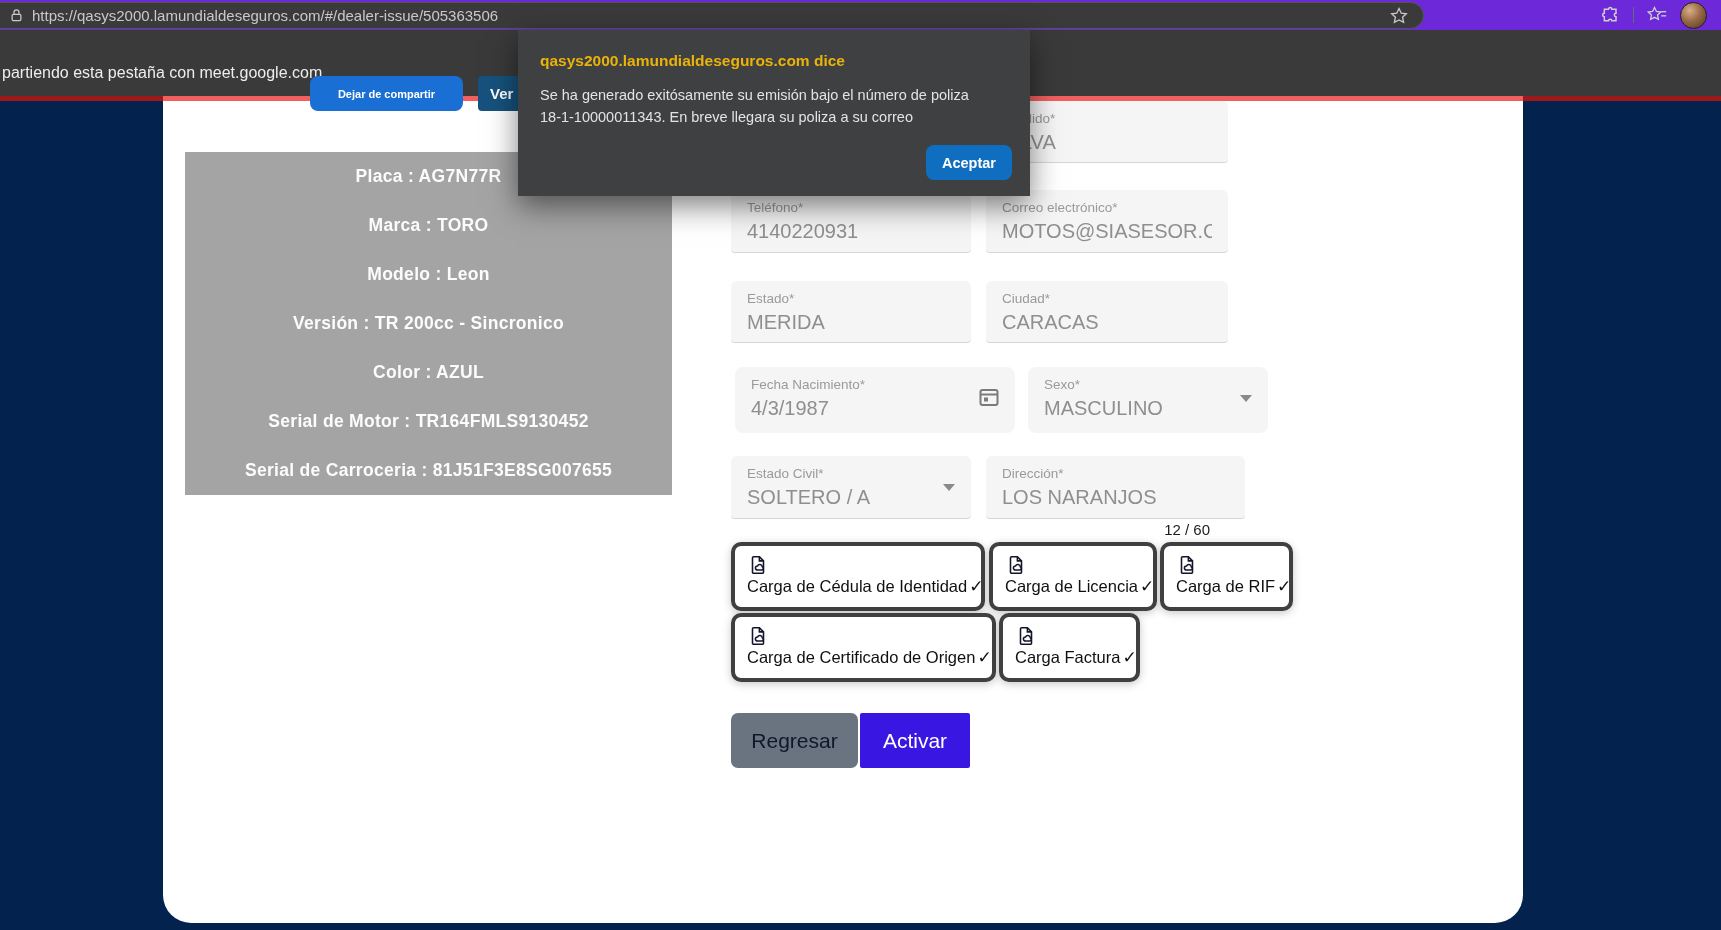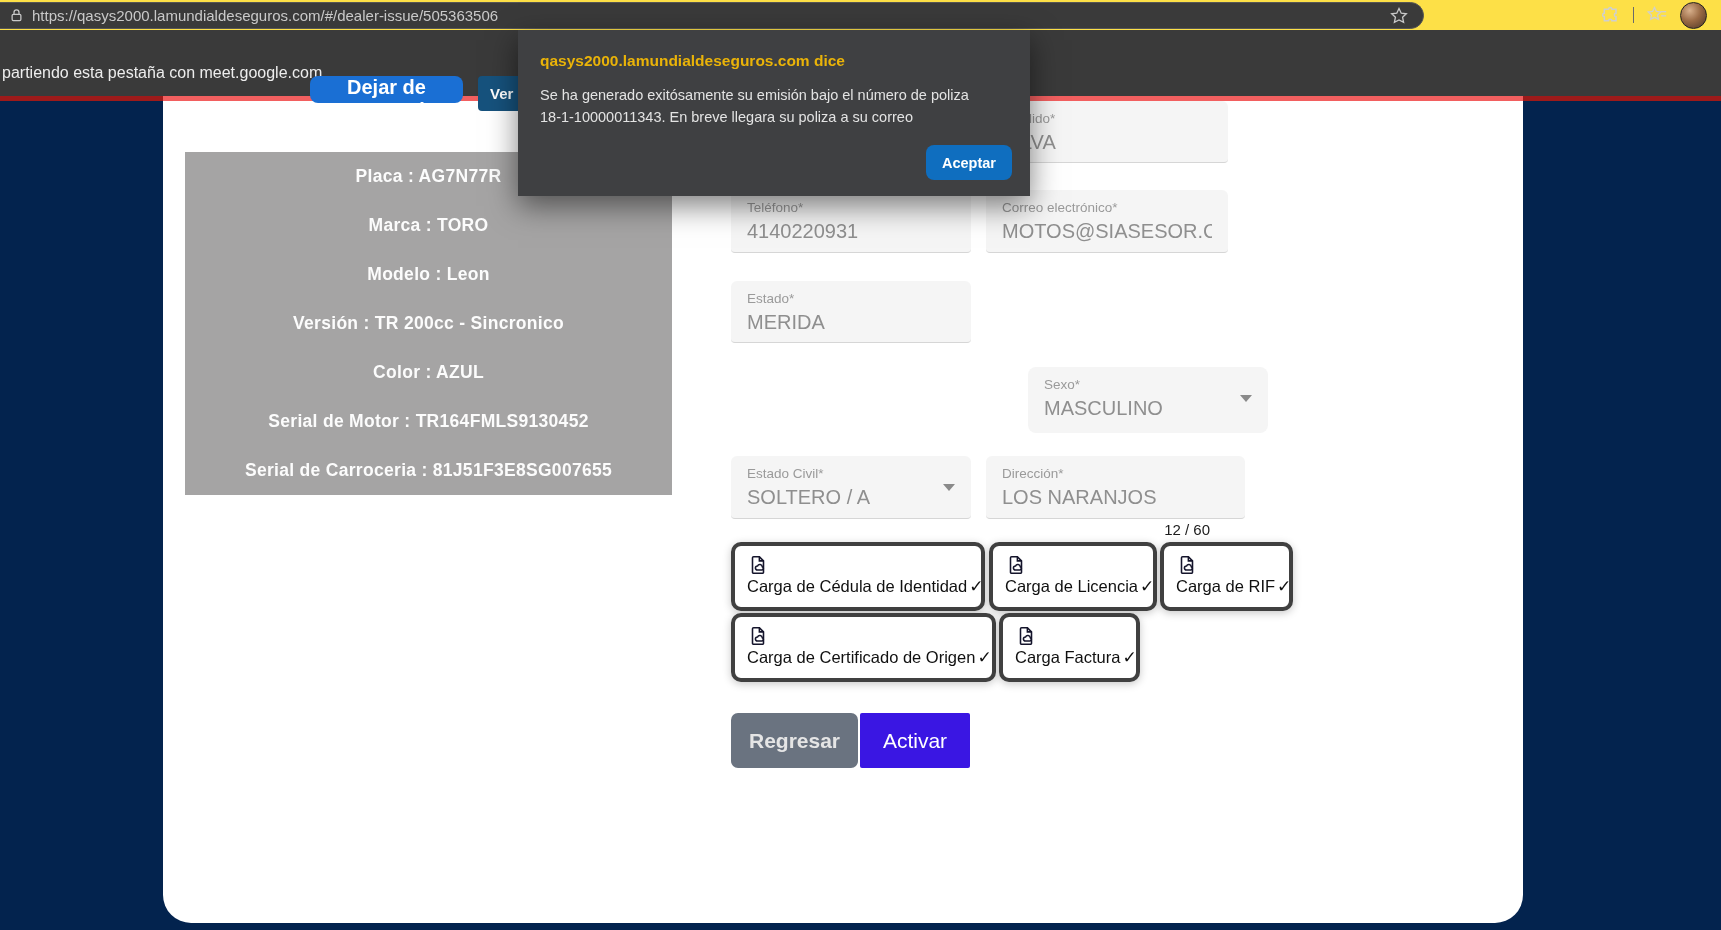--- a/index.html
+++ b/index.html
@@ -1,37 +1,37 @@
 <!DOCTYPE html>
 <html><head>
 <meta charset="utf-8">
 <style>
   * { margin:0; padding:0; box-sizing:border-box; }
   html,body { width:1721px; height:930px; overflow:hidden; background:#03234e;
               font-family:"Liberation Sans", sans-serif; }
 
   
-  .browser-top { position:absolute; left:0; top:0; width:1721px; height:30px; background:#fde047; z-index:5; }
+  .browser-top { position:absolute; left:0; top:0; width:1721px; height:30px; background:#6d28d9; z-index:5; }
   .addr-pill { position:absolute; left:-18px; top:2px; width:1442px; height:27px;
                background:#3a3a3a; border:1px solid #555; border-radius:14px;
                display:flex; align-items:center; padding-left:26px; }
   .url-text { color:#c9c9c9; font-size:15px; margin-left:8px; white-space:nowrap; }
   .pill-star { position:absolute; right:14px; top:3px; }
   .chrome-icons { position:absolute; right:0; top:0; height:30px; display:flex; align-items:center; gap:12px; padding-right:14px; }
   .vsep { width:1px; height:16px; background:#6a6a6a; }
   .avatar { width:27px; height:27px; border-radius:50%;
             background:radial-gradient(circle at 35% 30%, #d8b08c 0%, #9a6a45 45%, #4c3424 100%);
             border:1px solid #222; }
 
   
   .share-bar { position:absolute; left:0; top:30px; width:1721px; height:66px; background:#3a3a3a; z-index:5; }
   .share-msg { position:absolute; left:2px; top:0; height:86px; display:flex; align-items:center;
                color:#ededed; font-size:16px; }
-  .btn-stop { position:absolute; left:310px; top:46px; width:153px; height:27px; background:#1a6fd4;
-              border:none; border-radius:8px; color:#fff; font-weight:bold; font-size:20px;
+  .btn-stop { position:absolute; left:310px; top:46px; width:153px; height:35px; background:#1a6fd4;
+              border:none; border-radius:8px; color:#fff; font-weight:bold; font-size:11px;
               font-family:"Liberation Sans",sans-serif; cursor:pointer; }
   .btn-view { position:absolute; left:478px; top:46px; width:90px; height:35px; background:#16527d;
               border:none; border-radius:4px; color:#fff; font-weight:bold; font-size:15px;
               font-family:"Liberation Sans",sans-serif; text-align:left; padding-left:12px; cursor:pointer; }
 
   
   .red-line { position:absolute; left:0; top:96px; width:1721px; height:5px; background:#9e1a1a; z-index:4; }
   .red-line-bright { position:absolute; left:163px; top:0; width:1360px; height:5px; background:#f25f5f; }
 
   
@@ -57,22 +57,22 @@
              font-size:15px; color:#1c1c1c; }
 
   
   .upl-card { position:absolute; height:69px; background:#fff; border:4px solid #404040; border-radius:10px;
               box-shadow:0 2px 8px rgba(0,0,0,.22); padding:8px 12px; cursor:pointer; }
   .upl-label { position:absolute; left:12px; bottom:10px; font-size:16.5px; color:#101010; white-space:nowrap; }
   .upl-check { font-size:17px; color:#101010; margin-left:2px; }
 
   
   .btn-regresar { position:absolute; left:568px; top:612px; width:127px; height:55px; background:#6a7380;
-                  border:none; border-radius:7px; color:#e5e5e5; font-size:21px;
-                  font-family:"Liberation Sans",sans-serif; cursor:pointer;font-weight:bold; }
+                  border:none; border-radius:7px; color:#0f172a; font-size:21px;
+                  font-family:"Liberation Sans",sans-serif; cursor:pointer; }
   .btn-activar { position:absolute; left:697px; top:612px; width:110px; height:55px; background:#3a16e3;
                  border:none; border-radius:2px; color:#fff; font-size:21px;
                  font-family:"Liberation Sans",sans-serif; cursor:pointer; }
 
   
   .js-dialog { position:absolute; left:518px; top:30px; width:512px; height:166px; background:#3f4042;
                box-shadow:0 10px 28px rgba(0,0,0,.5); z-index:50; }
   .dlg-title { position:absolute; left:22px; top:22px; color:#eab308; font-size:15.5px; font-weight:bold; }
   .dlg-line { position:absolute; left:22px; color:#e3e3e3; font-size:14.5px; }
   .dlg-line1 { top:57px; } .dlg-line2 { top:79px; }
@@ -141,21 +141,34 @@
   </div>
   <div class="field" style="left:823px; top:89px; width:242px; height:63px;">
     <div class="f-lbl">Correo electrónico*</div>
     <div class="f-val">MOTOS@SIASESOR.COI</div>
   </div>
 
   <div class="field" style="left:568px; top:180px; width:240px; height:62px;">
     <div class="f-lbl">Estado*</div>
     <div class="f-val">MERIDA</div>
   </div>
-
+  <div class="field" style="left:823px; top:180px; width:242px; height:62px;">
+    <div class="f-lbl">Ciudad*</div>
+    <div class="f-val">CARACAS</div>
+  </div>
+
+  <div class="field no-underline" style="left:572px; top:266px; width:280px; height:66px;">
+    <div class="f-lbl">Fecha Nacimiento*</div>
+    <div class="f-val">4/3/1987</div>
+    <svg class="f-icon" width="24" height="24" viewBox="0 0 24 24" fill="none" stroke="#7b7b7b" stroke-width="2">
+      <rect x="3.5" y="5" width="17" height="15" rx="2"></rect>
+        <line x1="3.5" y1="9.5" x2="20.5" y2="9.5"></line>
+      <rect x="7" y="12.5" width="4" height="4" fill="#7b7b7b" stroke="none"></rect>
+    </svg>
+  </div>
   <div class="field no-underline" style="left:865px; top:266px; width:240px; height:66px;">
     <div class="f-lbl">Sexo*</div>
     <div class="f-val">MASCULINO</div>
     <div class="dd-arrow"></div>
   </div>
 
   <div class="field" style="left:568px; top:355px; width:240px; height:63px;">
     <div class="f-lbl">Estado Civil*</div>
     <div class="f-val">SOLTERO / A</div>
     <div class="dd-arrow"></div>

